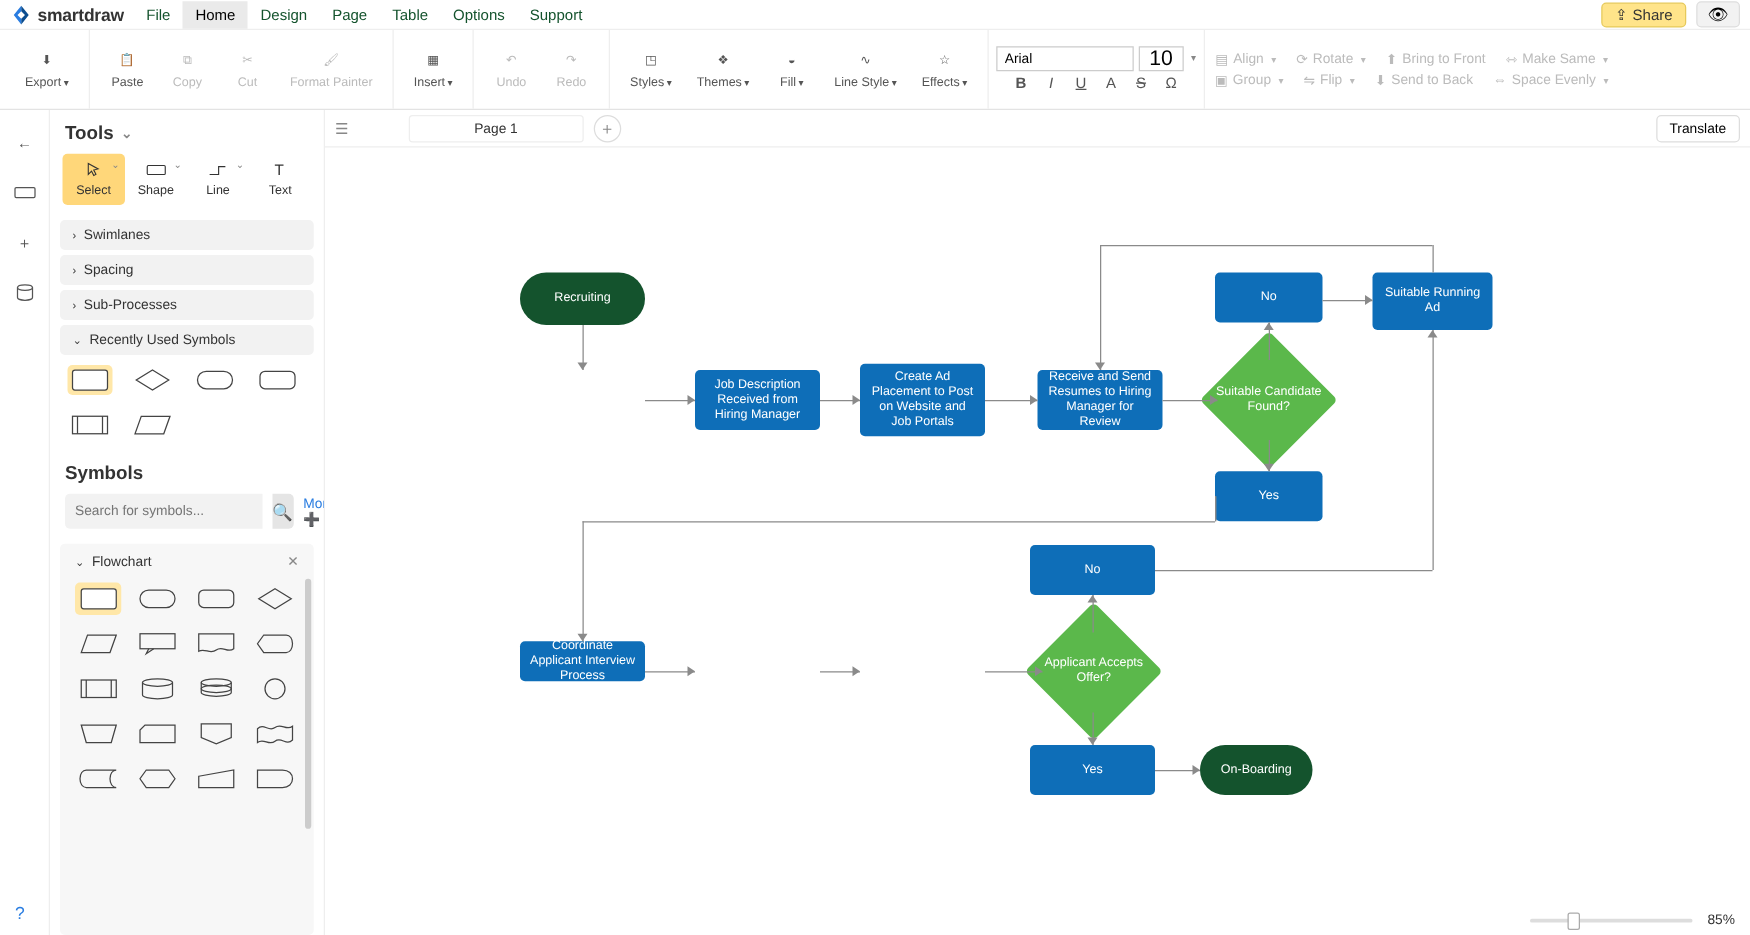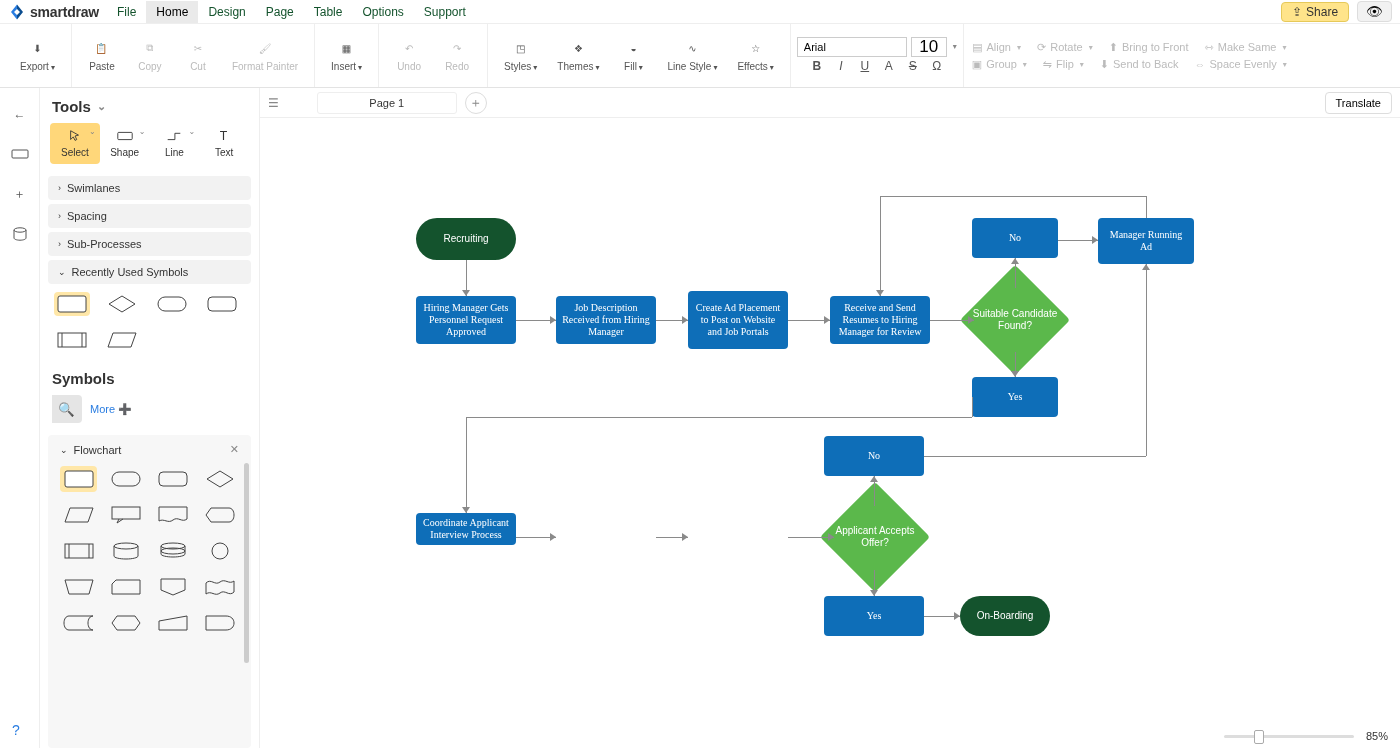--- a/index.html
+++ b/index.html
@@ -53,26 +53,26 @@
 .morelink{color:#2a7de1;font-size:11px;cursor:pointer;}
 .sympal{margin:8px 8px 0;background:#f7f7f7;border-radius:4px;padding:6px 4px 0;flex:1;overflow:hidden;position:relative;}
 .sympal-h{display:flex;align-items:center;justify-content:space-between;padding:2px 8px 6px;font-size:11px;}
 .sympal-grid{display:grid;grid-template-columns:repeat(4,1fr);gap:10px 10px;padding:4px 8px;}
 .sympal-grid .sc{height:26px;display:flex;align-items:center;justify-content:center;}
 .sympal-grid .sc.sel{background:#ffe7a8;border-radius:4px;}
 .sympal-scroll{position:absolute;right:2px;top:28px;width:5px;height:200px;background:#ccc;border-radius:3px;}
 
 .canvaswrap{flex:1;position:relative;background:#fff;}
 .pagebar{height:30px;border-bottom:1px solid #eee;display:flex;align-items:center;padding:0 8px;gap:8px;}
-.pagetab{flex:0 0 140px;text-align:center;font-size:11px;background:#fff;border:1px solid #eee;border-radius:3px;padding:4px;margin-left:30px;}
+.pagetab{flex:0 0 140px;text-align:center;font-size:11px;background:#fff;border:1px solid #eee;border-radius:3px;padding:4px;margin-left:40px;}
 .addpage{width:22px;height:22px;border:1px solid #ddd;border-radius:50%;display:flex;align-items:center;justify-content:center;cursor:pointer;color:#888;font-size:13px;}
 .translate{margin-left:auto;border:1px solid #ddd;border-radius:4px;padding:4px 10px;font-size:11px;cursor:pointer;background:#fff;}
 .canvas{position:absolute;top:30px;left:0;right:0;bottom:24px;}
 .node{position:absolute;display:flex;align-items:center;justify-content:center;text-align:center;color:#fff;font-size:10px;line-height:1.2;padding:4px 6px;font-weight:500;}
-.rect{background:#0e6eb8;border-radius:4px;font-family:Liberation Serif, serif;}
+.rect{background:#0e6eb8;border-radius:4px;}
 .term{background:#14532d;border-radius:40px;}
 .dec{background:transparent;width:110px;height:70px;}
 .dec .dia{position:absolute;left:50%;top:50%;width:78px;height:78px;background:#5bb84b;transform:translate(-50%,-50%) rotate(45deg);border-radius:4px;}
 .dec .lab{position:relative;z-index:1;}
 .edge{position:absolute;background:#8a8a8a;}
 .edge.h{height:1px;}
 .edge.v{width:1px;}
 .arrowR{position:absolute;width:0;height:0;border-top:4px solid transparent;border-bottom:4px solid transparent;border-left:6px solid #8a8a8a;}
 .arrowD{position:absolute;width:0;height:0;border-left:4px solid transparent;border-right:4px solid transparent;border-top:6px solid #8a8a8a;}
 .arrowU{position:absolute;width:0;height:0;border-left:4px solid transparent;border-right:4px solid transparent;border-bottom:6px solid #8a8a8a;}
@@ -333,20 +333,21 @@
         </div>
       <div class="symcell">
           <svg width="30" height="16">
             <polygon points="6,1 29,1 24,15 1,15" fill="none" stroke="#444"></polygon>
           </svg>
         </div>
     </div>
 
     <div class="section-h">Symbols</div>
     <div class="search-wrap">
+      <input class="search-in" placeholder="Search for symbols..." style="">
       <button class="search-btn"><span>🔍</span></button>
       <span class="morelink"><span>More</span> ➕</span>
     </div>
     <div class="sympal">
       <div class="sympal-h">
           <span style="display:flex;align-items:center;gap:6px">
             <span style="font-size:9px">⌄</span>
             <span>Flowchart</span>
           </span>
           <span style="cursor:pointer;color:#888">✕</span>
@@ -467,30 +468,29 @@
     <div class="pagebar">
       <span style="color:#888;cursor:pointer">☰</span>
       <div class="pagetab">Page 1</div>
       <div class="addpage">＋</div>
       <button class="translate">Translate</button>
     </div>
 
     <div class="canvas">
 
       <div class="node term" style="left:156px;top:100px;width:100px;height:42px">Recruiting</div>
-      <div class="node rect" style="left:156px;top:178px;width:100px;height:48px">Hiring Manager Gets Personnel Request Approved</div>
       <div class="node rect" style="left:296px;top:178px;width:100px;height:48px">Job Description Received from Hiring Manager</div>
       <div class="node rect" style="left:428px;top:173px;width:100px;height:58px">Create Ad Placement to Post on Website and Job Portals</div>
       <div class="node rect" style="left:570px;top:178px;width:100px;height:48px">Receive and Send Resumes to Hiring Manager for Review</div>
       <div class="node dec" style="left:700px;top:167px">
           <div class="dia"></div>
           <div class="lab">Suitable Candidate Found?</div>
         </div>
       <div class="node rect" style="left:712px;top:100px;width:86px;height:40px">No</div>
-      <div class="node rect" style="left:838px;top:100px;width:96px;height:46px">Manager Running Ad</div>
+      <div class="node rect" style="left:838px;top:100px;width:96px;height:46px">Suitable Running Ad</div>
       <div class="node rect" style="left:712px;top:259px;width:86px;height:40px">Yes</div>
 
       <div class="node rect" style="left:156px;top:395px;width:100px;height:32px">Coordinate Applicant Interview Process</div>
       <div class="node dec" style="left:560px;top:384px">
           <div class="dia"></div>
           <div class="lab">Applicant Accepts Offer?</div>
         </div>
       <div class="node rect" style="left:564px;top:318px;width:100px;height:40px">No</div>
       <div class="node rect" style="left:564px;top:478px;width:100px;height:40px">Yes</div>
       <div class="node term" style="left:700px;top:478px;width:90px;height:40px">On-Boarding</div>

